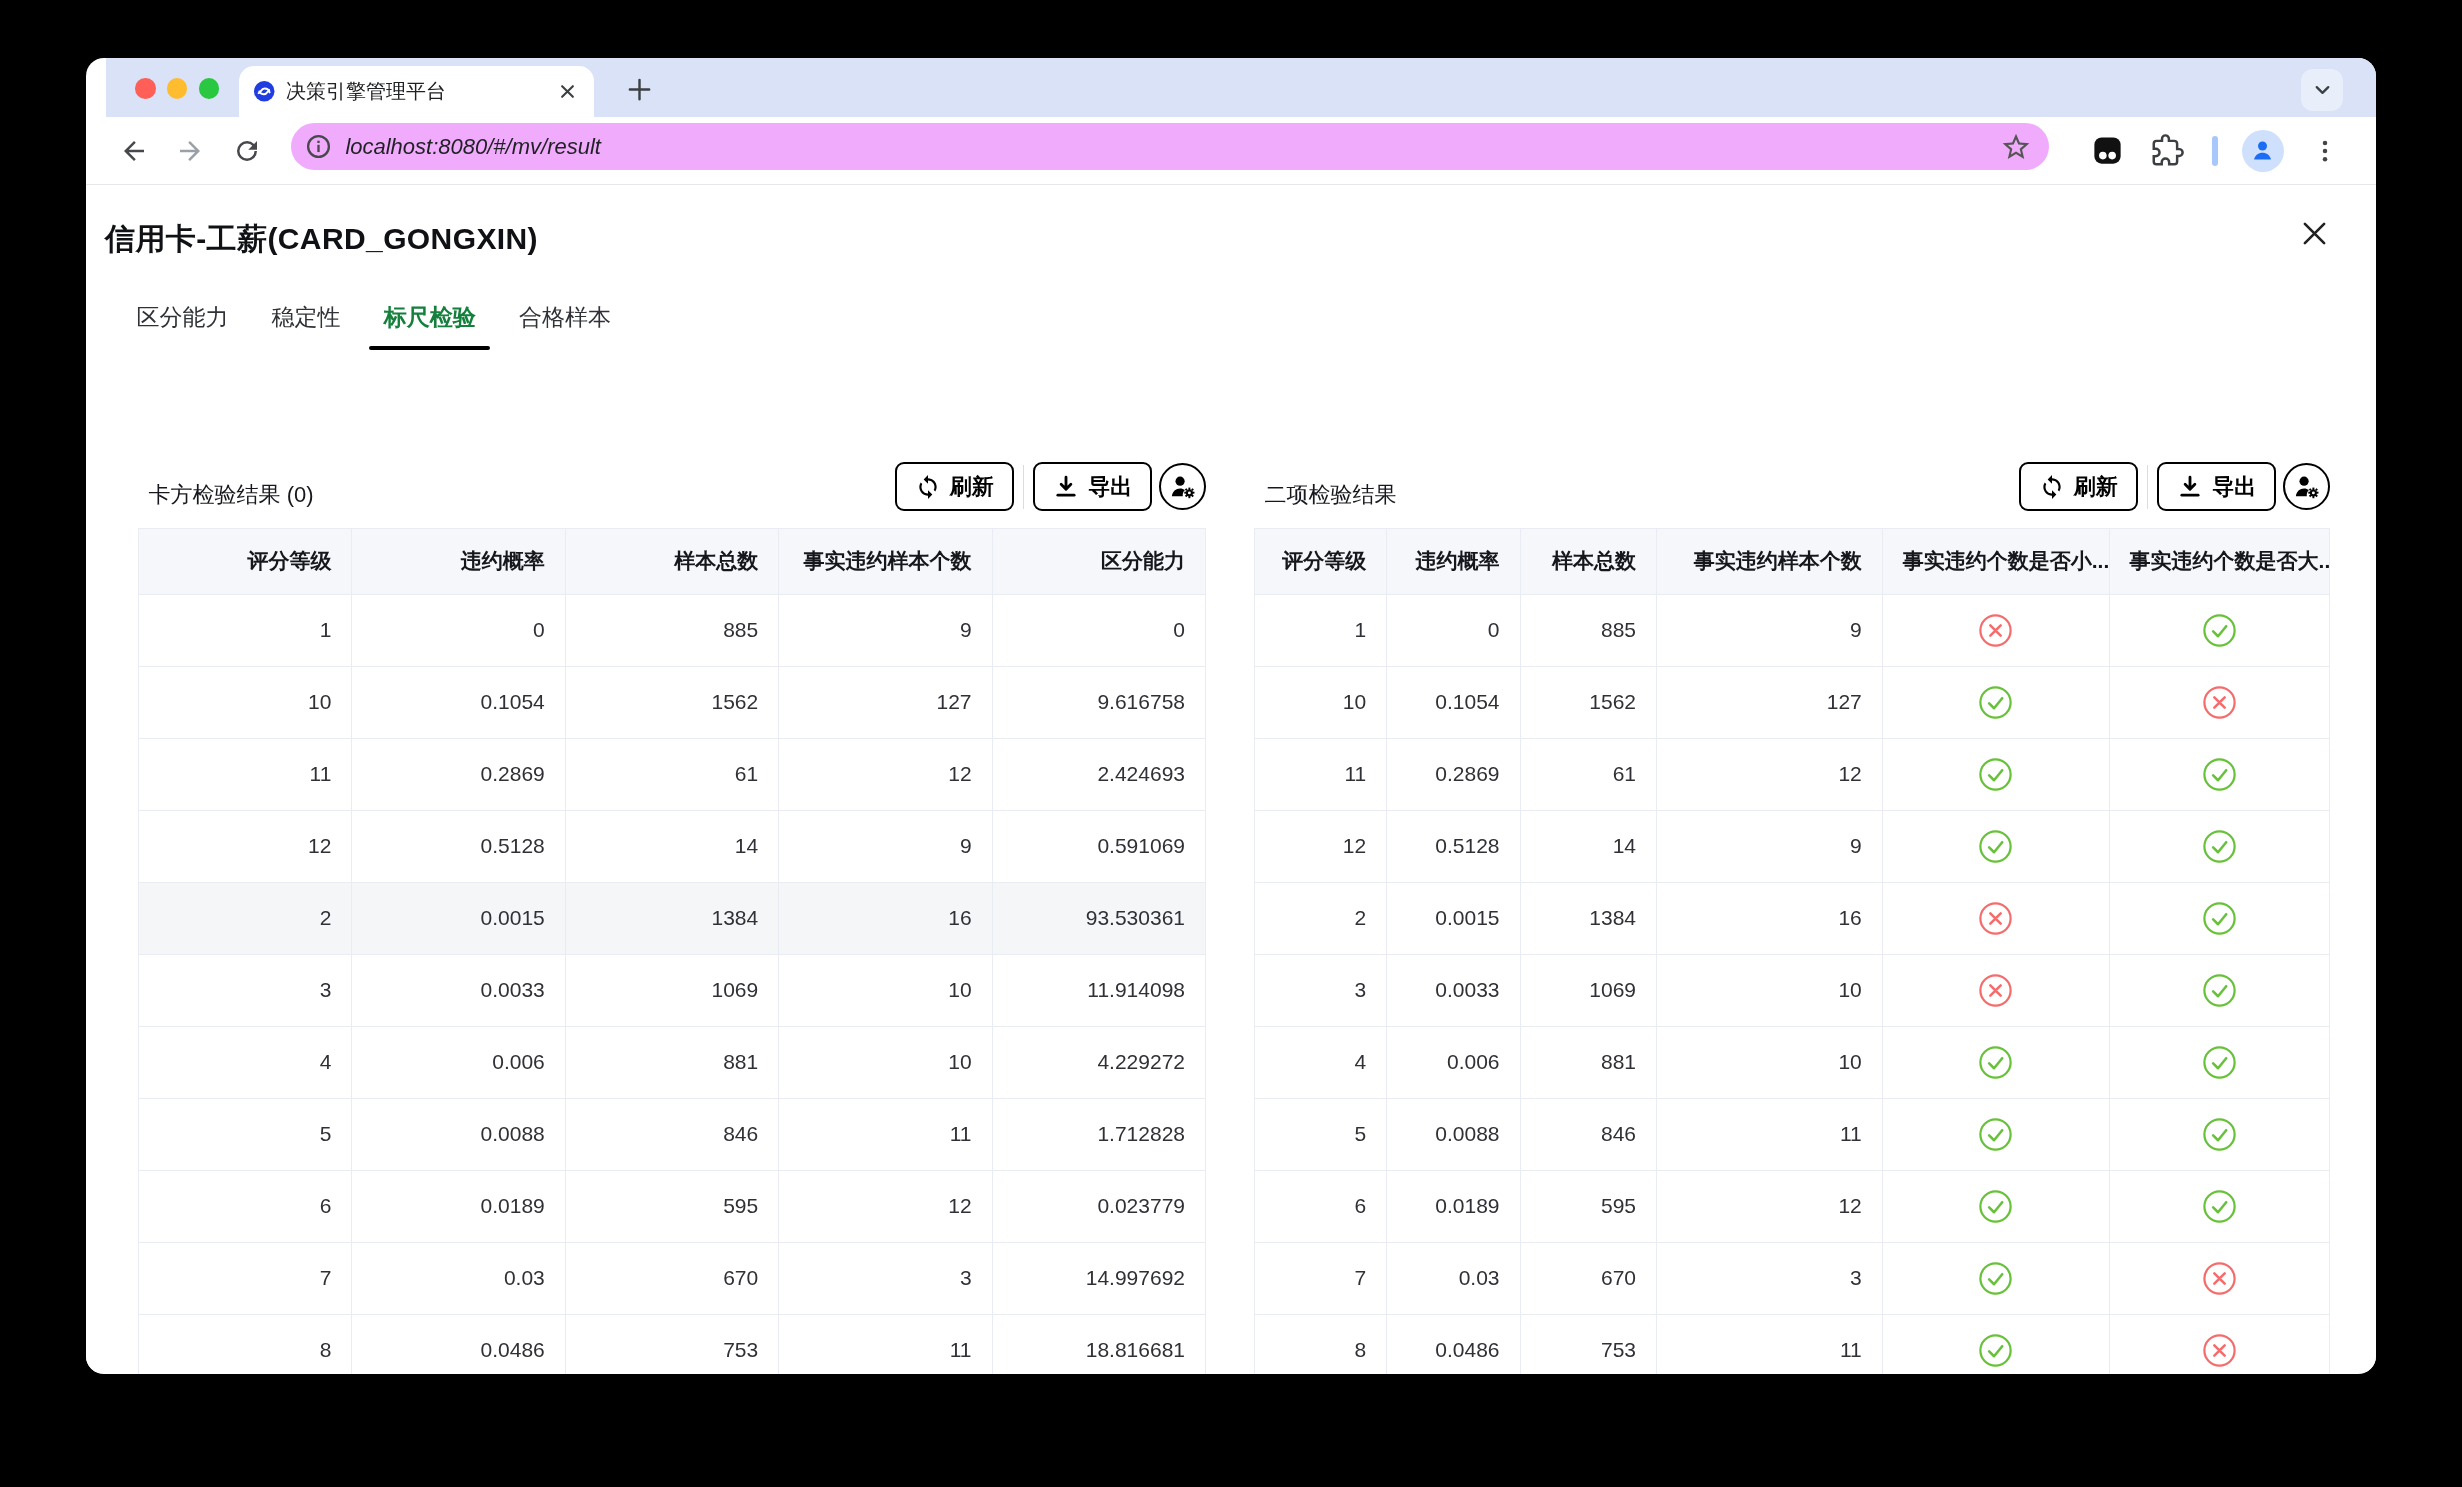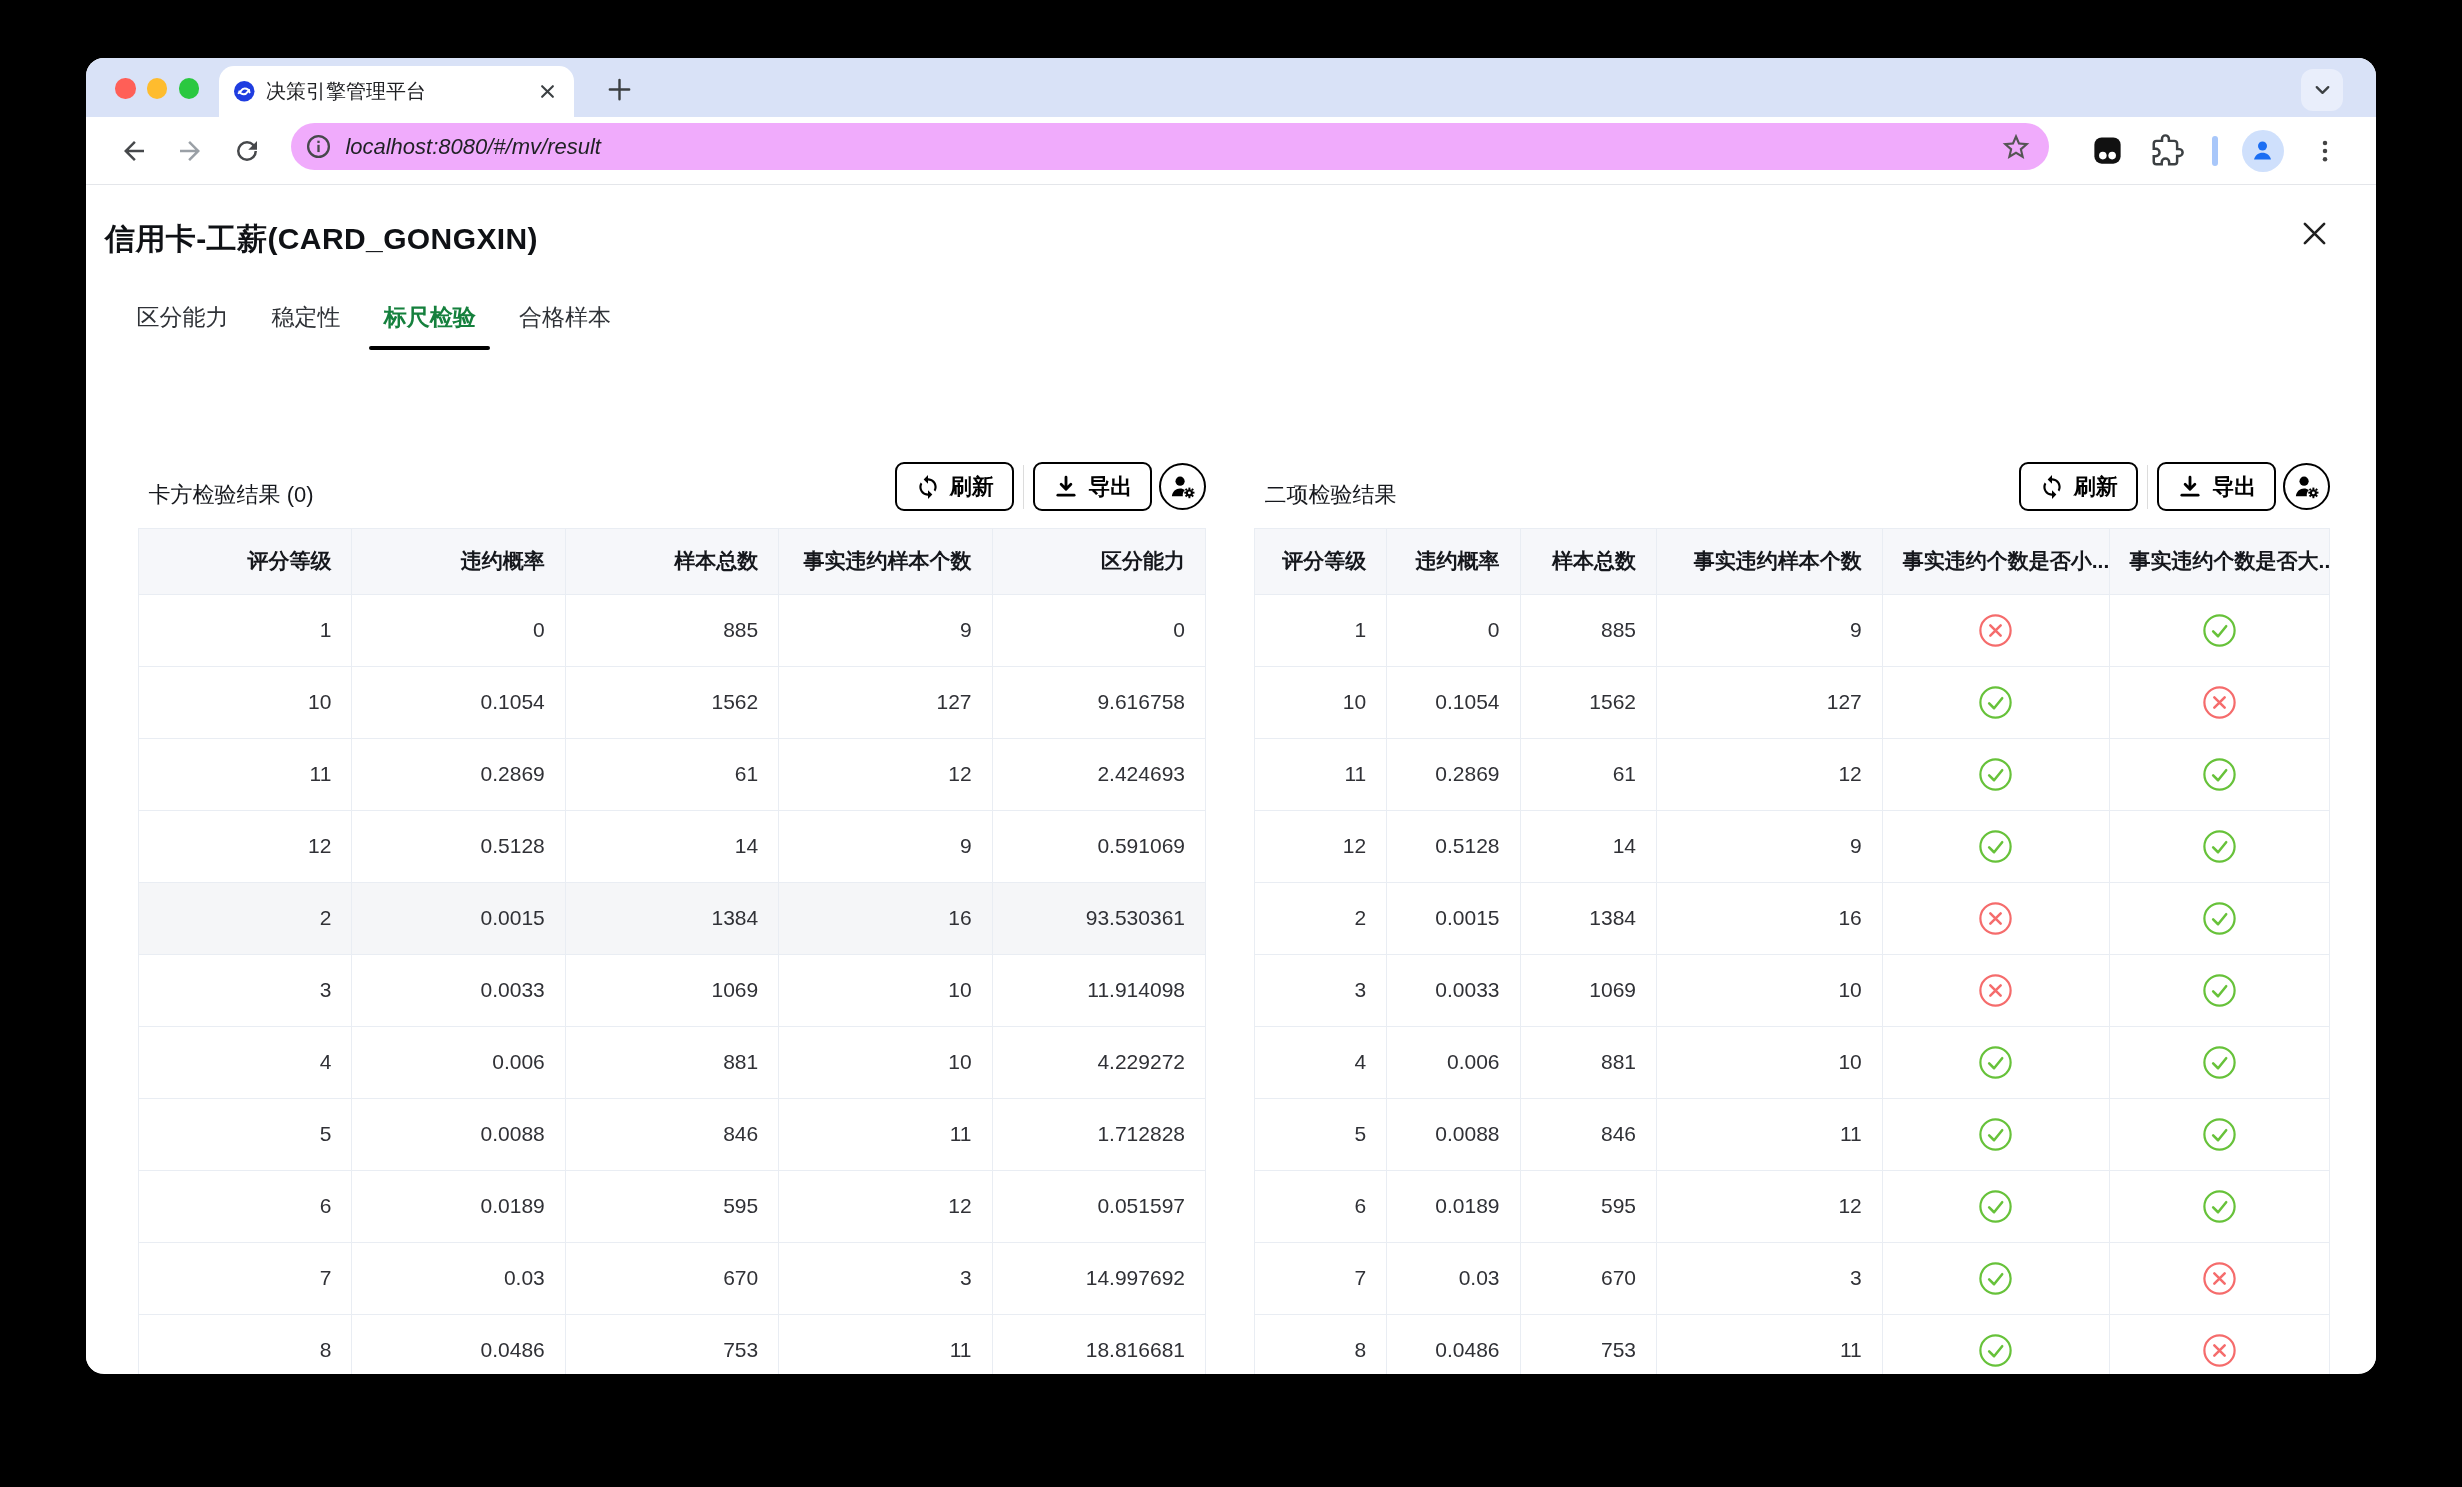--- a/index.html
+++ b/index.html
@@ -3,21 +3,21 @@
 <meta charset="utf-8">
 <style>
   * { margin:0; padding:0; box-sizing:border-box; }
   html,body { width:2462px; height:1487px; background:#000; overflow:hidden;
               font-family:"Liberation Sans","DejaVu Sans",sans-serif; }
 
   .window { position:absolute; left:86px; top:58px; width:2290px; height:1316px;
             border-radius:18px; overflow:hidden; background:#fff; }
 
   
-  .tabstrip { position:relative; height:59px; background:#d9e2f7; display:flex; align-items:flex-end; }
+  .tabstrip { position:relative; height:59px; background:#d9e2f7; display:flex; align-items:flex-end;margin-left:20px; }
   .traffic { position:absolute; top:20px; left:29px; display:flex; gap:11.4px; }
   .dot { width:20.5px; height:20.5px; border-radius:50%; }
   .dot.red{background:#ff5f57;} .dot.yellow{background:#febc2e;} .dot.green{background:#2ac840;}
   .tab { position:absolute; left:133px; top:7.6px; width:355px; height:52px; background:#fff;
          border-radius:15px 15px 0 0; display:flex; align-items:center; padding:0 15px; }
   .favicon { width:20.5px; height:20.5px; flex:0 0 auto; }
   .tab-title { flex:1; margin-left:11.4px; font-size:20px; color:#202124; white-space:nowrap;
                overflow:hidden; }
   .tab-close { width:23px; height:23px; color:#3c4043; flex:0 0 auto; }
   .newtab { position:absolute; left:512px; top:10.6px; width:42px; height:42px; display:flex;
@@ -305,21 +305,21 @@
                 <td>0.0088</td>
                 <td>846</td>
                 <td>11</td>
                 <td>1.712828</td>
               </tr>
               <tr>
                 <td>6</td>
                 <td>0.0189</td>
                 <td>595</td>
                 <td>12</td>
-                <td>0.051597</td>
+                <td>0.023779</td>
               </tr>
               <tr>
                 <td>7</td>
                 <td>0.03</td>
                 <td>670</td>
                 <td>3</td>
                 <td>14.997692</td>
               </tr>
               <tr>
                 <td>8</td>

